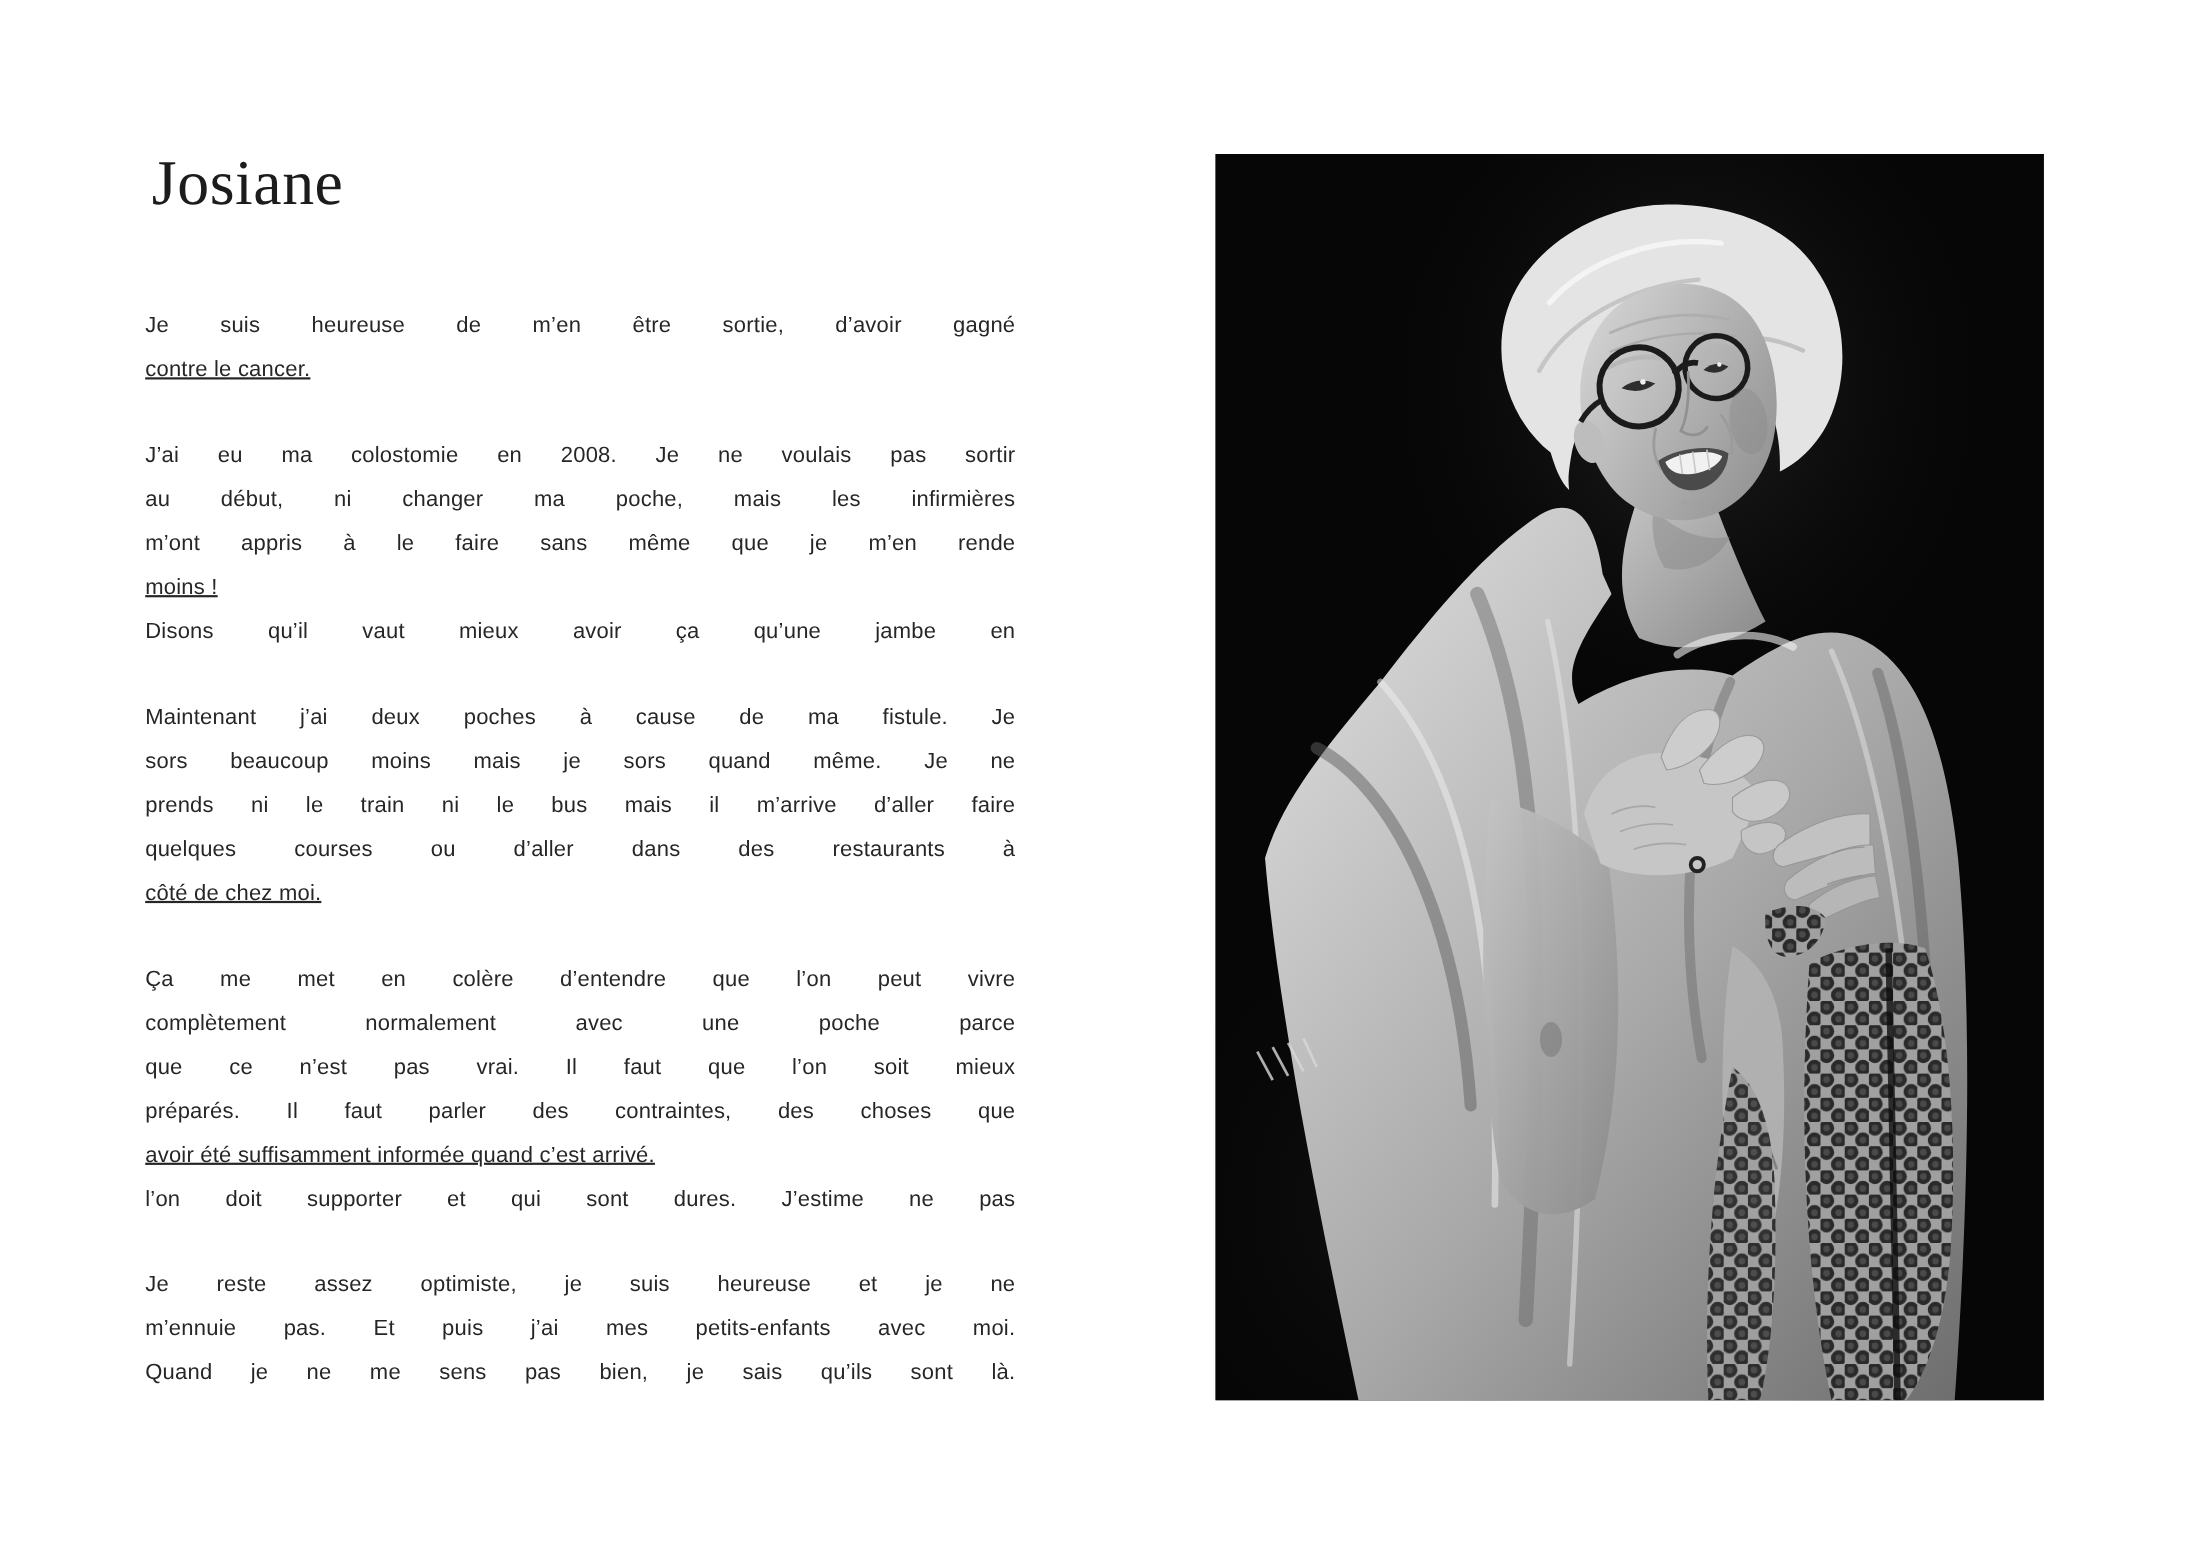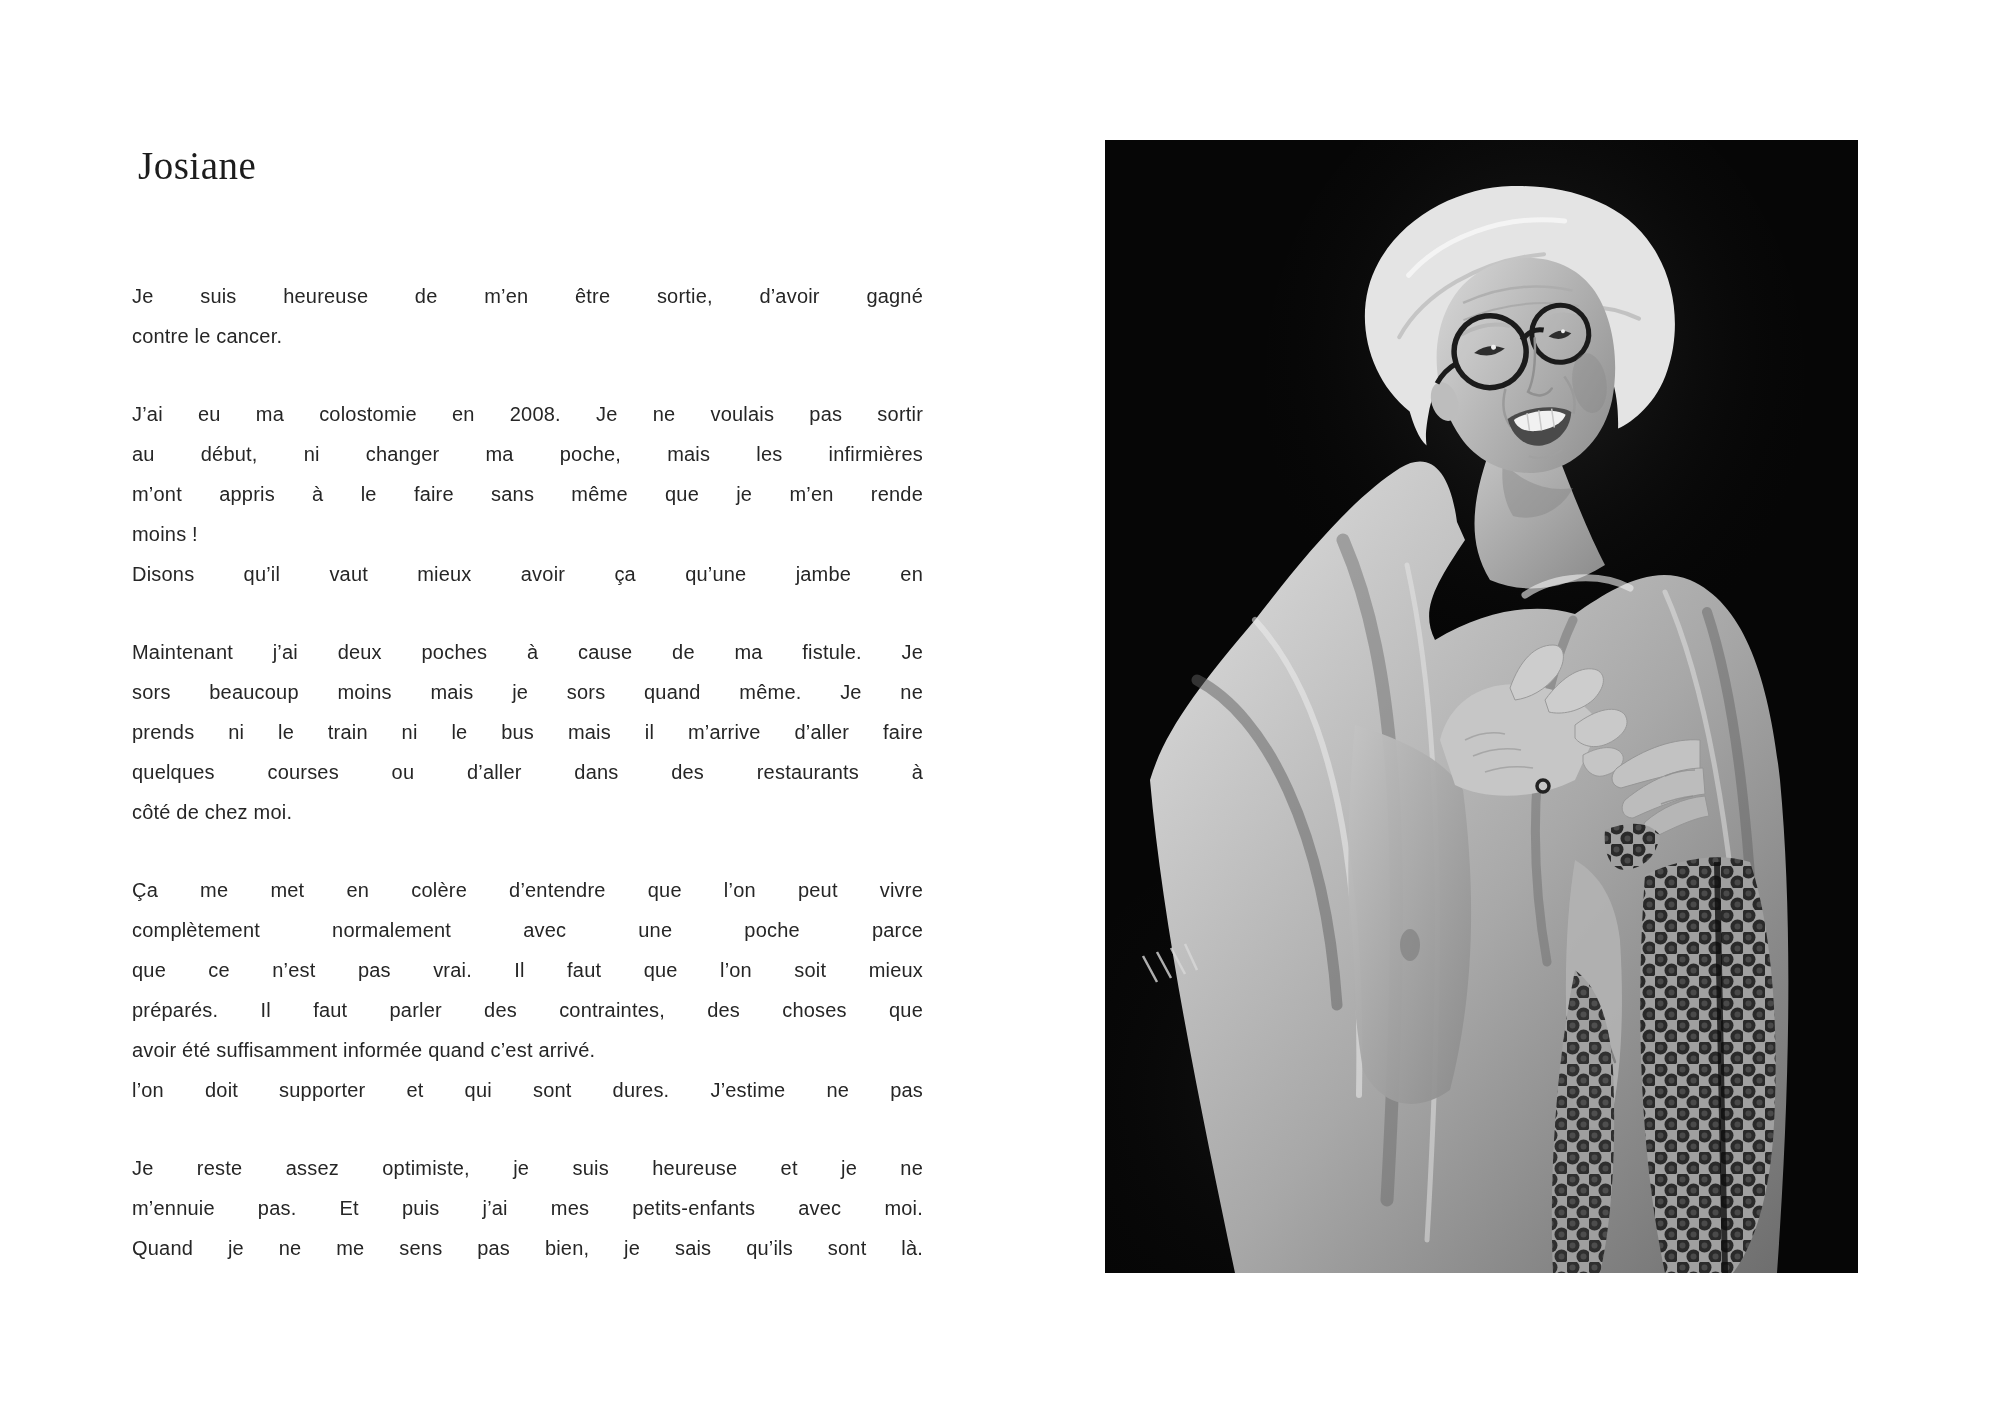--- a/index.html
+++ b/index.html
@@ -9,21 +9,21 @@
     background:#ffffff;
     overflow:hidden;
     font-family:"Liberation Sans","DejaVu Sans",sans-serif;
   }
   .page-title{
     position:absolute;
     left:138px;top:140px;
     margin:0;
     font-family:"Liberation Serif","DejaVu Serif",serif;
     font-weight:400;
-    font-size:39px;
+    font-size:58px;
     line-height:52px;
     letter-spacing:0.5px;
     color:#1c1c1c;
   }
   .story{
     position:absolute;
     left:132px;top:276px;
     width:791px;
     color:#262626;
     font-size:20px;
@@ -32,20 +32,21 @@
   }
   .para{margin:0 0 38px 0;}
   .para:last-child{margin-bottom:0;}
   .line{
     text-align:justify;
     text-align-last:justify;
     white-space:normal;
   }
   .line.last{
     text-align-last:left;
+    text-decoration:underline;
   }
   .portrait{
     position:absolute;
     left:1105px;top:140px;
     width:753px;height:1133px;
     margin:0;
     background:#060606;
   }
   .portrait svg{display:block;width:100%;height:100%;}
 </style>

